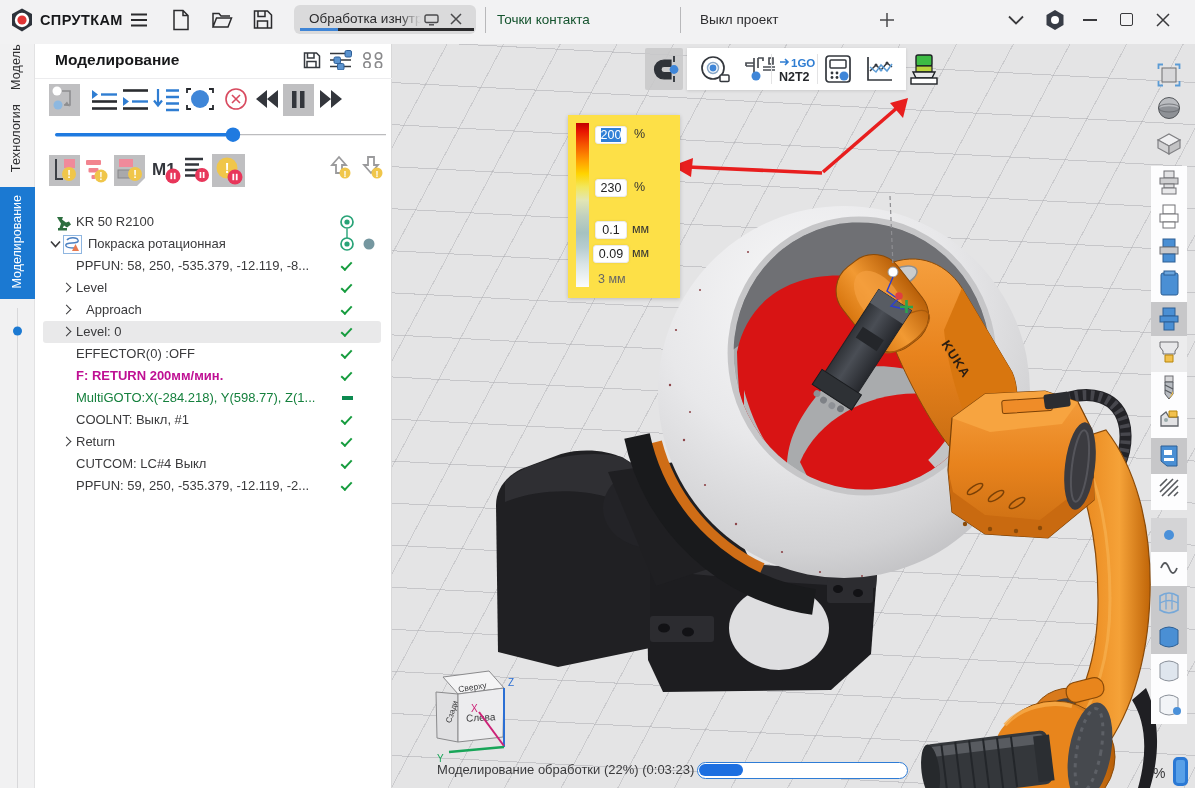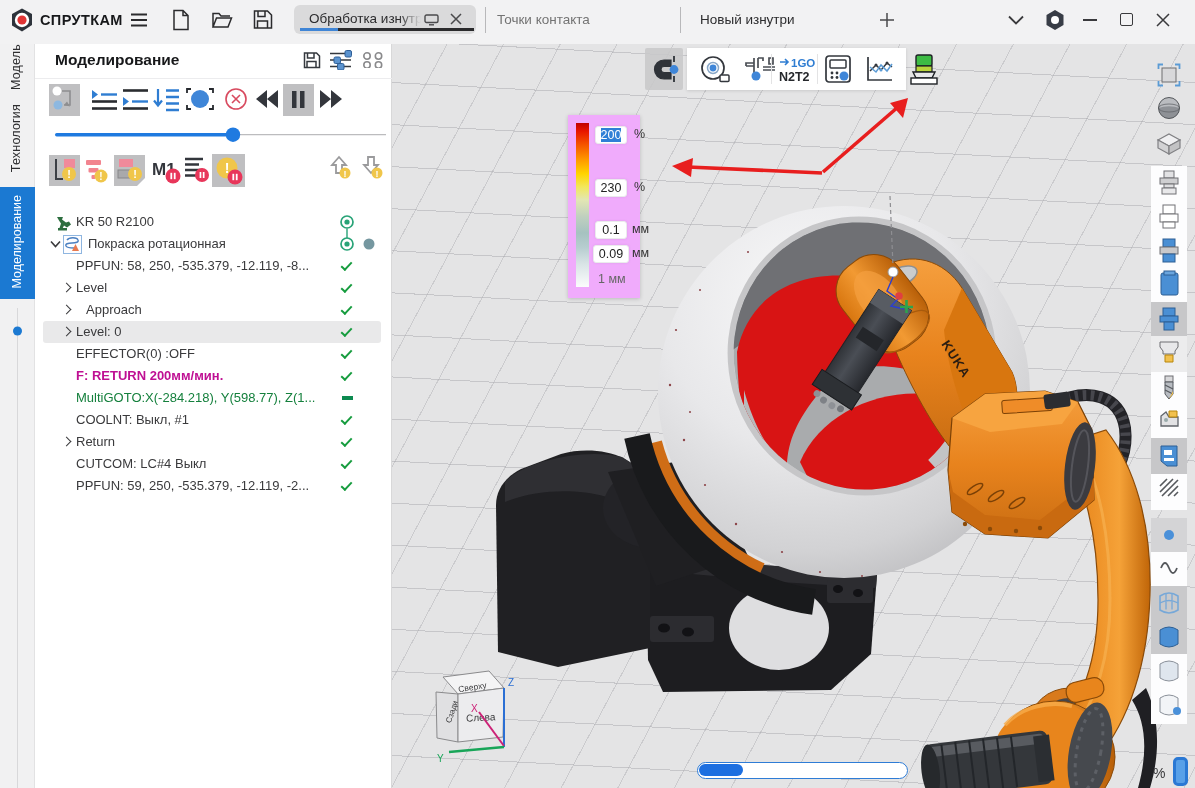--- a/index.html
+++ b/index.html
@@ -9,21 +9,21 @@
 background-image:
  repeating-linear-gradient(183deg,rgba(168,168,173,.5) 0 1px,rgba(0,0,0,0) 1px 42px),
  repeating-linear-gradient(118deg,rgba(168,168,173,.42) 0 1px,rgba(0,0,0,0) 1px 50px)}
 #scene{position:absolute;left:0;top:0;z-index:5;pointer-events:none}
 #sidetabs{position:absolute;left:0;top:40px;width:35px;height:748px;background:#f1f1f2;border-right:1px solid #e2e2e3;z-index:20}
 #panel{position:absolute;left:35px;top:40px;width:357px;height:748px;background:#fff;border-right:1px solid #d8d8d9;z-index:20}
 .vtext{position:absolute;writing-mode:vertical-rl;transform:rotate(180deg);font-size:12.5px;color:#2e2e30;left:9px;letter-spacing:.2px}
 #bluetab{position:absolute;left:0;top:147px;width:35px;height:112px;background:#1b79d2}
 #bluetab span{position:absolute;writing-mode:vertical-rl;transform:rotate(180deg);font-size:12.5px;color:#fff;left:10px;top:8px}
 .hdr{position:absolute;left:20px;top:11px;font-size:15.5px;font-weight:bold;color:#17181a}
-#legend{position:absolute;left:568px;top:115px;width:72px;height:183px;background:#f0abfc;box-shadow:0 1px 4px rgba(0,0,0,.18);z-index:10}
+#legend{position:absolute;left:568px;top:115px;width:112px;height:183px;background:#fde047;box-shadow:0 1px 4px rgba(0,0,0,.18);z-index:10}
 #legend .bar{position:absolute;left:8px;top:8px;width:13px;height:164px;background:linear-gradient(180deg,#c00000 0%,#e81500 5%,#f55300 13%,#ff9d00 23%,#ffd400 31%,#f2e75c 39%,#e2e6b4 47%,#c0d0bf 57%,#a6c2c0 67%,#b7cdd0 76%,#d9e4e6 86%,#fbfcfc 100%)}
 .lbox{position:absolute;background:#fff;border:1px solid #ebebed;box-shadow:0 0 3px rgba(0,0,0,.08);border-radius:3px;font-size:12.5px;color:#222;text-align:center;line-height:16px;height:18px}
 .llab{position:absolute;font-size:12.5px;color:#333}
 #progressrow{position:absolute;left:392px;top:756px;width:803px;height:32px;z-index:10}
 #ptext{position:absolute;left:45px;top:6px;font-size:13px;color:#3a3a3c}
 #pbar{position:absolute;left:305px;top:6px;width:211px;height:17px;border:1.5px solid #2e7cd6;border-radius:9px;background:#fff}
 #pfill{position:absolute;left:1px;top:1px;width:44px;height:12px;border-radius:7px;background:#1d6fe0}
 #vtoolbar{position:absolute;z-index:10;left:645px;top:48px;height:42px}
 .magbtn{position:absolute;left:0;top:0;width:38px;height:42px;background:rgba(200,200,202,.88);border-radius:2px}
 .wpanel{position:absolute;left:42px;top:0;width:219px;height:42px;background:#fff;box-shadow:0 1px 3px rgba(0,0,0,.12)}
@@ -220,23 +220,23 @@
  <svg class="abs" style="left:424px;top:14px" width="15" height="12">
       <rect x="1" y="1" width="13" height="7.5" rx="1.5" fill="none" stroke="#4a4a4c" stroke-width="1.4"></rect>
       <path d="M5 10.8 h5" stroke="#4a4a4c" stroke-width="1.4"></path>
     </svg>
  <svg class="abs" style="left:449px;top:12px" width="14" height="14">
       <path d="M2 2 12 12 M12 2 2 12" stroke="#4a4a4c" stroke-width="1.5"></path>
     </svg>
  <div class="abs" style="left:300px;top:28px;width:38px;height:2.5px;background:#3f85d6"></div>
  <div class="abs" style="left:338px;top:28px;width:136px;height:2.5px;background:#2a2a2c"></div>
  <div class="abs" style="left:485px;top:7px;width:1px;height:26px;background:#b8b8ba"></div>
- <span class="abs" style="left:497px;top:12px;font-size:13.5px;color:#737373">Точки контакта</span>
+ <span class="abs" style="left:497px;top:12px;font-size:13.5px;color:#14532d">Точки контакта</span>
  <div class="abs" style="left:680px;top:7px;width:1px;height:26px;background:#b8b8ba"></div>
- <span class="abs" style="left:700px;top:12px;font-size:13.5px;color:#2c2c2e">Новый изнутри</span>
+ <span class="abs" style="left:700px;top:12px;font-size:13.5px;color:#2c2c2e">Выкл проект</span>
  <svg class="abs" style="left:879px;top:12px" width="16" height="16">
       <path d="M8 1 v14 M1 8 h14" stroke="#4a4a4c" stroke-width="1.5"></path>
     </svg>
  <svg class="abs" style="left:1008px;top:15px" width="16" height="10">
       <path d="M1 1.5 8 8.5 15 1.5" fill="none" stroke="#3a3a3c" stroke-width="1.8"></path>
     </svg>
  <svg class="abs" style="left:1044px;top:9px" width="22" height="22" viewBox="0 0 22 22">
    <path d="M11 1 19.5 6 v10 L11 21 2.5 16 V6 Z" fill="#383d46"></path>
       <circle cx="11" cy="11" r="4" fill="#fff"></circle>
  </svg>
@@ -446,21 +446,21 @@
 <div id="legend">
  <div class="bar"></div>
  <div class="lbox" style="left:27px;top:11px;width:32px"><span style="background:#2f7fd6;color:#fff">200</span></div>
  <span class="llab" style="left:66px;top:12px">%</span>
  <div class="lbox" style="left:27px;top:64px;width:32px">230</div>
  <span class="llab" style="left:66px;top:65px">%</span>
  <div class="lbox" style="left:27px;top:106px;width:32px">0.1</div>
  <span class="llab" style="left:64px;top:107px">мм</span>
  <div class="lbox" style="left:25px;top:130px;width:36px">0.09</div>
  <span class="llab" style="left:64px;top:131px">мм</span>
- <span class="llab" style="left:30px;top:157px;color:#666">1 мм</span>
+ <span class="llab" style="left:30px;top:157px;color:#666">3 мм</span>
 </div>
 <div id="vtoolbar">
  <div class="magbtn"></div>
  <svg class="abs" style="left:6px;top:7px" width="30" height="28">
   <path d="M20 5 h-7 a9.5 9.5 0 0 0 0 19 h7 v-6.5 h-7 a3 3 0 0 1 0-6 h7 Z" fill="#2f3339" stroke="#2f3339" stroke-width="1.2"></path>
   <path d="M23 1 v6 M23 21 v6" stroke="#2f3339" stroke-width="1.8"></path>
   <circle cx="23" cy="14.5" r="4.4" fill="#3f86d8"></circle>
  </svg>
  <div class="wpanel"></div>
  <svg class="abs" style="left:55px;top:7px" width="32" height="29">
@@ -597,16 +597,17 @@
   <g transform="translate(9,654)">
         <path d="M0 4 q9-6 18 0 v14 q-9 6-18 0 Z" fill="#f2f4f7" stroke="#8a9099"></path>
         <circle cx="17" cy="17" r="4" fill="#4a90d9"></circle>
       </g>
  </svg>
 </div>
 <span class="abs" style="left:1153px;top:765px;font-size:14px;color:#3a3a3c;z-index:11">%</span>
 <div class="abs" style="left:1173px;top:757px;width:15px;height:29px;background:#58a0e8;border:3px solid #2a78d4;border-radius:5px;z-index:11"></div>
 <div id="righttools"></div>
 <div id="progressrow">
+ <div id="ptext">Моделирование обработки (22%) (0:03:23)</div>
  <div id="pbar">
       <div id="pfill"></div>
     </div>
 </div>
 
 </body></html>

